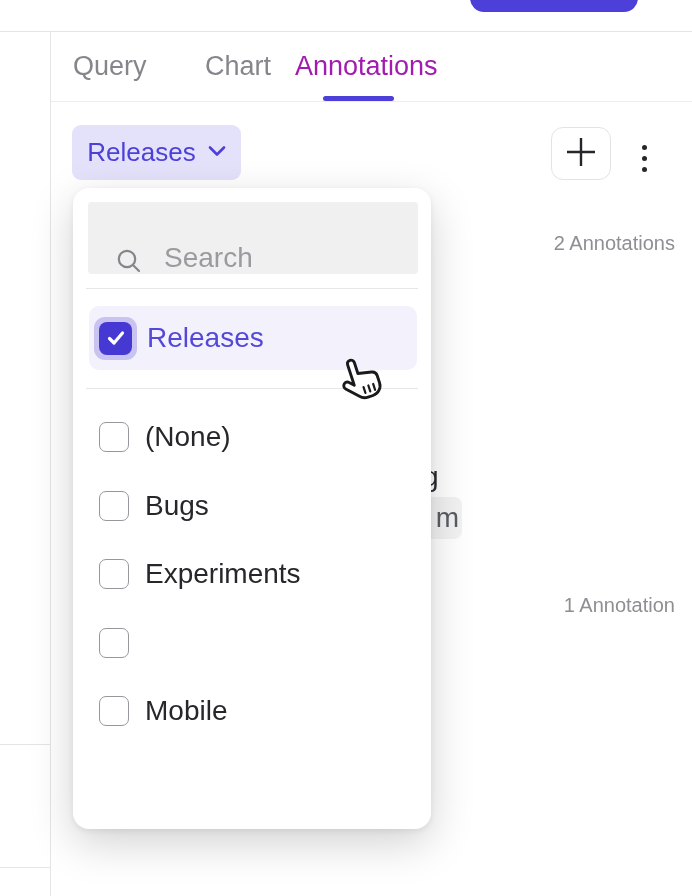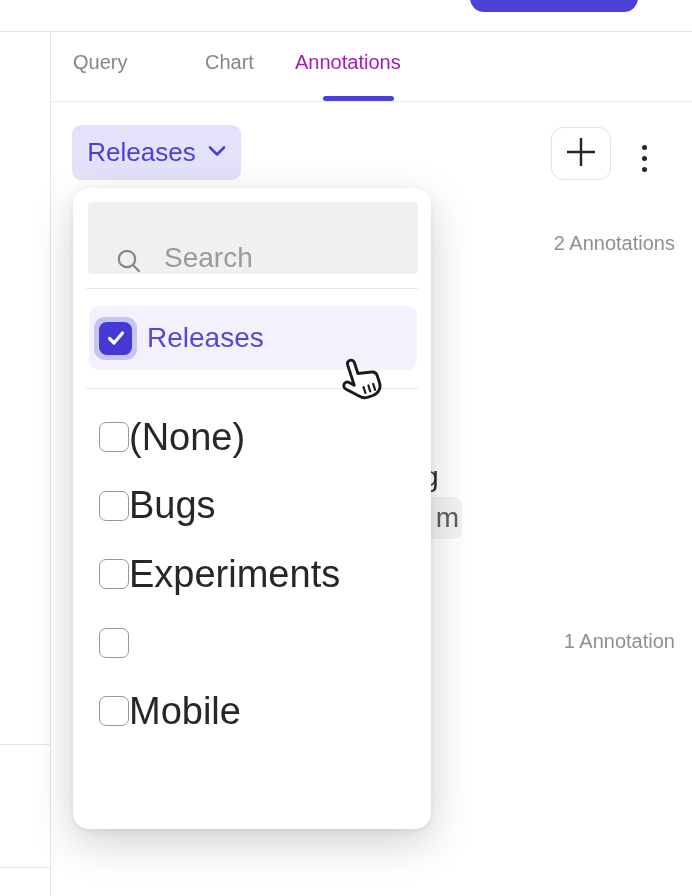--- a/index.html
+++ b/index.html
@@ -10,21 +10,21 @@
   
   .top-pill { position:absolute; left:470px; top:-16px; width:168px; height:28px;
               background:#4c40d9; border-radius:14px; }
   .top-border { position:absolute; left:0; top:31px; width:692px; height:1px; background:#e5e5e8; }
   .sidebar-vline { position:absolute; left:50px; top:31px; width:1px; height:865px; background:#e5e5e8; }
   .sidebar-hline1 { position:absolute; left:0; top:744px; width:50px; height:1px; background:#e5e5e8; }
   .sidebar-hline2 { position:absolute; left:0; top:867px; width:50px; height:1px; background:#e5e5e8; }
   .tabbar-border { position:absolute; left:51px; top:101px; width:641px; height:1px; background:#ededf0; }
 
   
-  .tab { position:absolute; top:51px; font-size:20px; color:#85858c; cursor:pointer; }
+  .tab { position:absolute; top:51px; font-size:27px; color:#85858c; cursor:pointer; }
   .tab.query { left:73px; }
   .tab.chart { left:185px;margin-left:20px; }
   .tab.annotations { left:295px; color:#a21caf; font-weight:400; }
   .tab-underline { position:absolute; left:323px; top:96px; width:71px; height:5px;
                    border-radius:3px; background:#4c40d9; }
 
   
   .filter-btn { position:absolute; left:72px; top:125px; width:169px; height:55px;
                 background:#e4e1fa; border-radius:9px; display:flex; align-items:center;
                 justify-content:center; gap:12px; cursor:pointer; border:none; }
@@ -33,21 +33,21 @@
              background:#fff; border:1px solid #e3e3e6; border-radius:12px;
              display:flex; align-items:center; justify-content:center; cursor:pointer; }
   .kebab { position:absolute; left:633px; top:138px; width:23px; height:40px;
            display:flex; flex-direction:column; align-items:center; justify-content:center;
            gap:6px; cursor:pointer; }
   .kebab i { width:5px; height:5px; border-radius:50%; background:#26262a; }
 
   
   .count { position:absolute; right:17px; font-size:20px; color:#8e8e93; }
   .count.c1 { top:232px; }
-  .count.c2 { top:594px;margin-top:36px; }
+  .count.c2 { top:594px; }
   .frag-g { position:absolute; left:423px; top:461px; font-size:28px; font-weight:500;
             color:#2b2b2f; z-index:1; }
   .frag-chip { position:absolute; left:414px; top:497px; width:48px; height:42px;
                background:#f2f2f3; border-radius:8px; z-index:1; display:flex;
                align-items:center; justify-content:flex-end; padding-right:3px;
                font-size:28px; color:#595d63; }
 
   
   .panel { position:absolute; left:73px; top:188px; width:358px; height:641px;
            background:#fff; border-radius:16px; z-index:2;
@@ -68,21 +68,21 @@
   .halo { margin-left:5px; width:43px; height:43px; background:#c9c3f2; border-radius:11px;
           display:flex; align-items:center; justify-content:center; }
   .cbx-on { width:33px; height:33px; background:#4639d3; border-radius:8px;
             display:flex; align-items:center; justify-content:center; }
   .sel-row .lbl { margin-left:10px; font-size:28px; font-weight:500; color:#5448d8; }
 
   .opt-list { position:absolute; left:0; top:215px; width:358px; }
   .opt-row { height:68.5px; display:flex; align-items:center; padding-left:26px; cursor:pointer; }
   .cbx-off { width:30px; height:30px; background:#fff; border:1.5px solid #97979e;
              border-radius:7px; flex:0 0 auto; }
-  .opt-row .lbl { font-size:38px; font-weight:500; color:#27272b; }
+  .opt-row .lbl { margin-left:16px; font-size:28px; font-weight:500; color:#27272b; }
 
   
   .cursor { position:absolute; left:338px; top:353px; z-index:3; pointer-events:none; }
 </style>
 </head>
 <body>
 
 <div id="screen">
 
   <div class="top-pill"></div>

